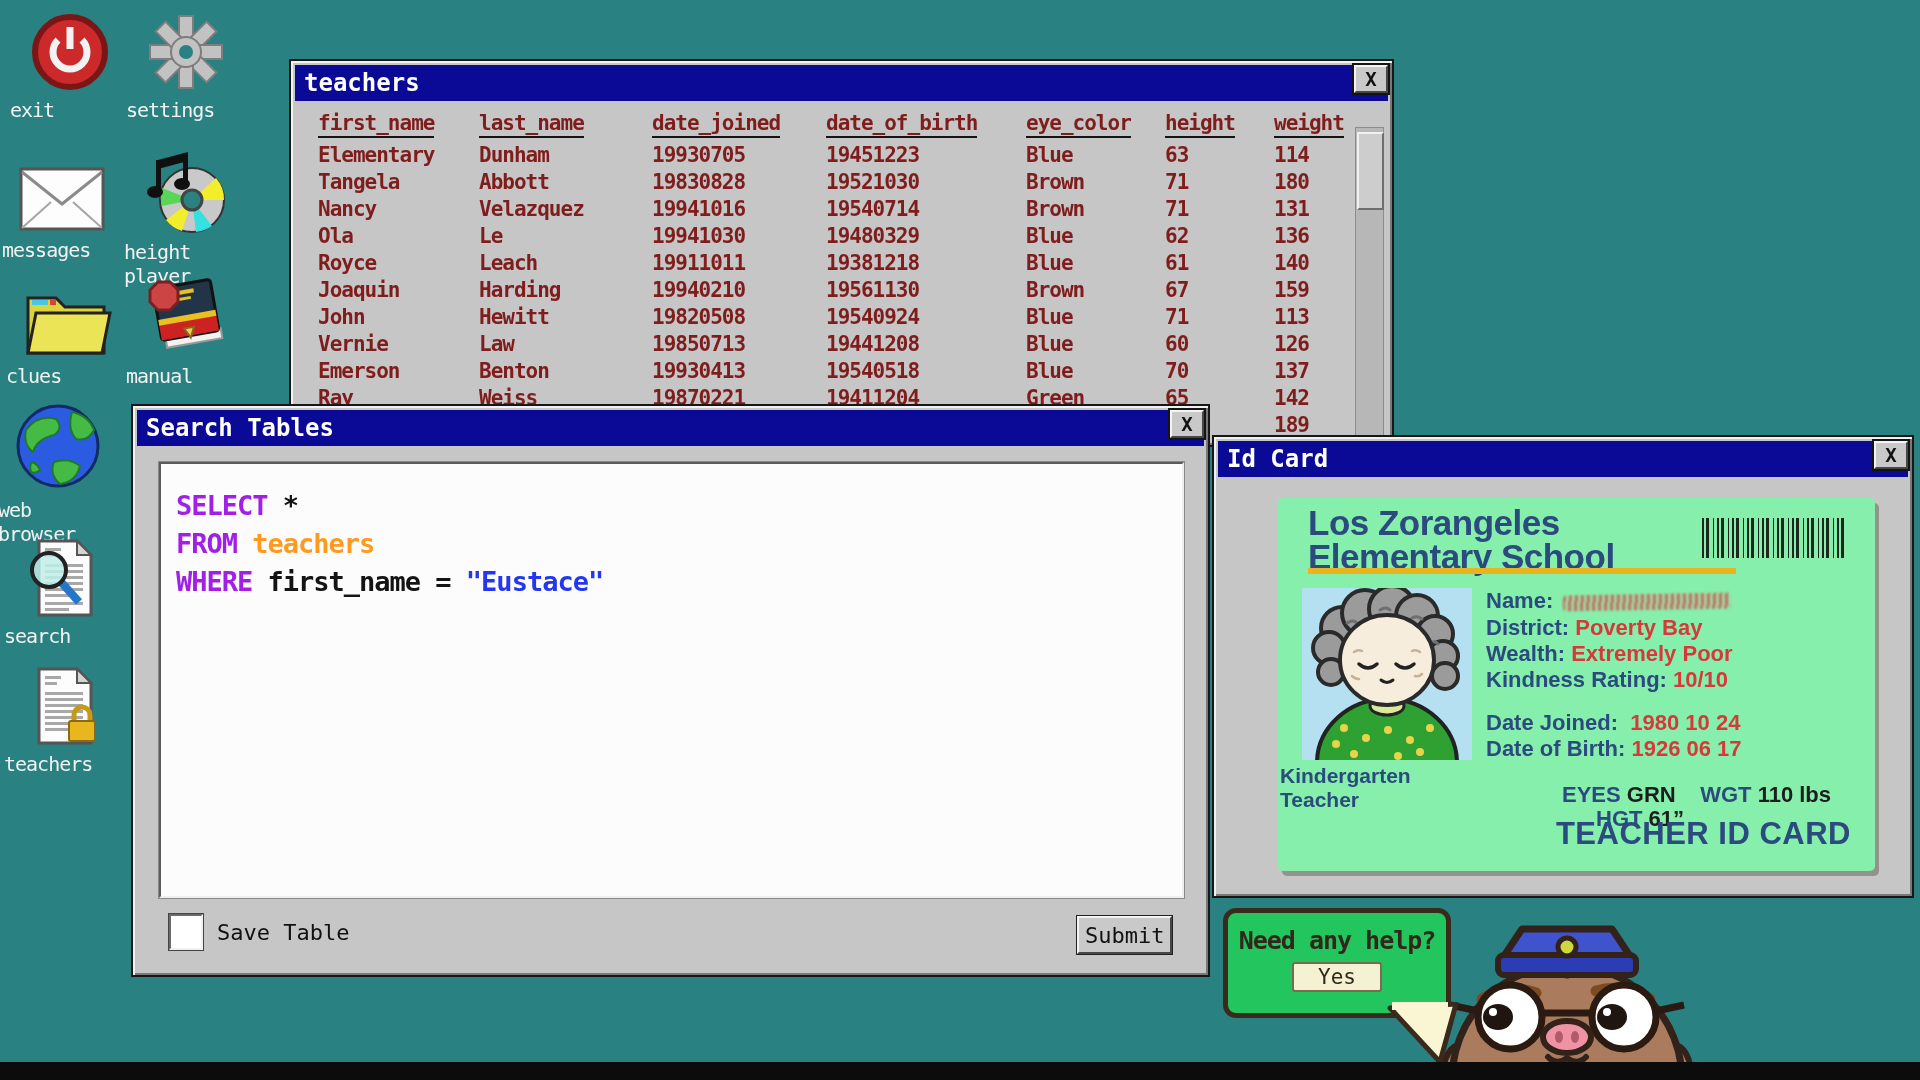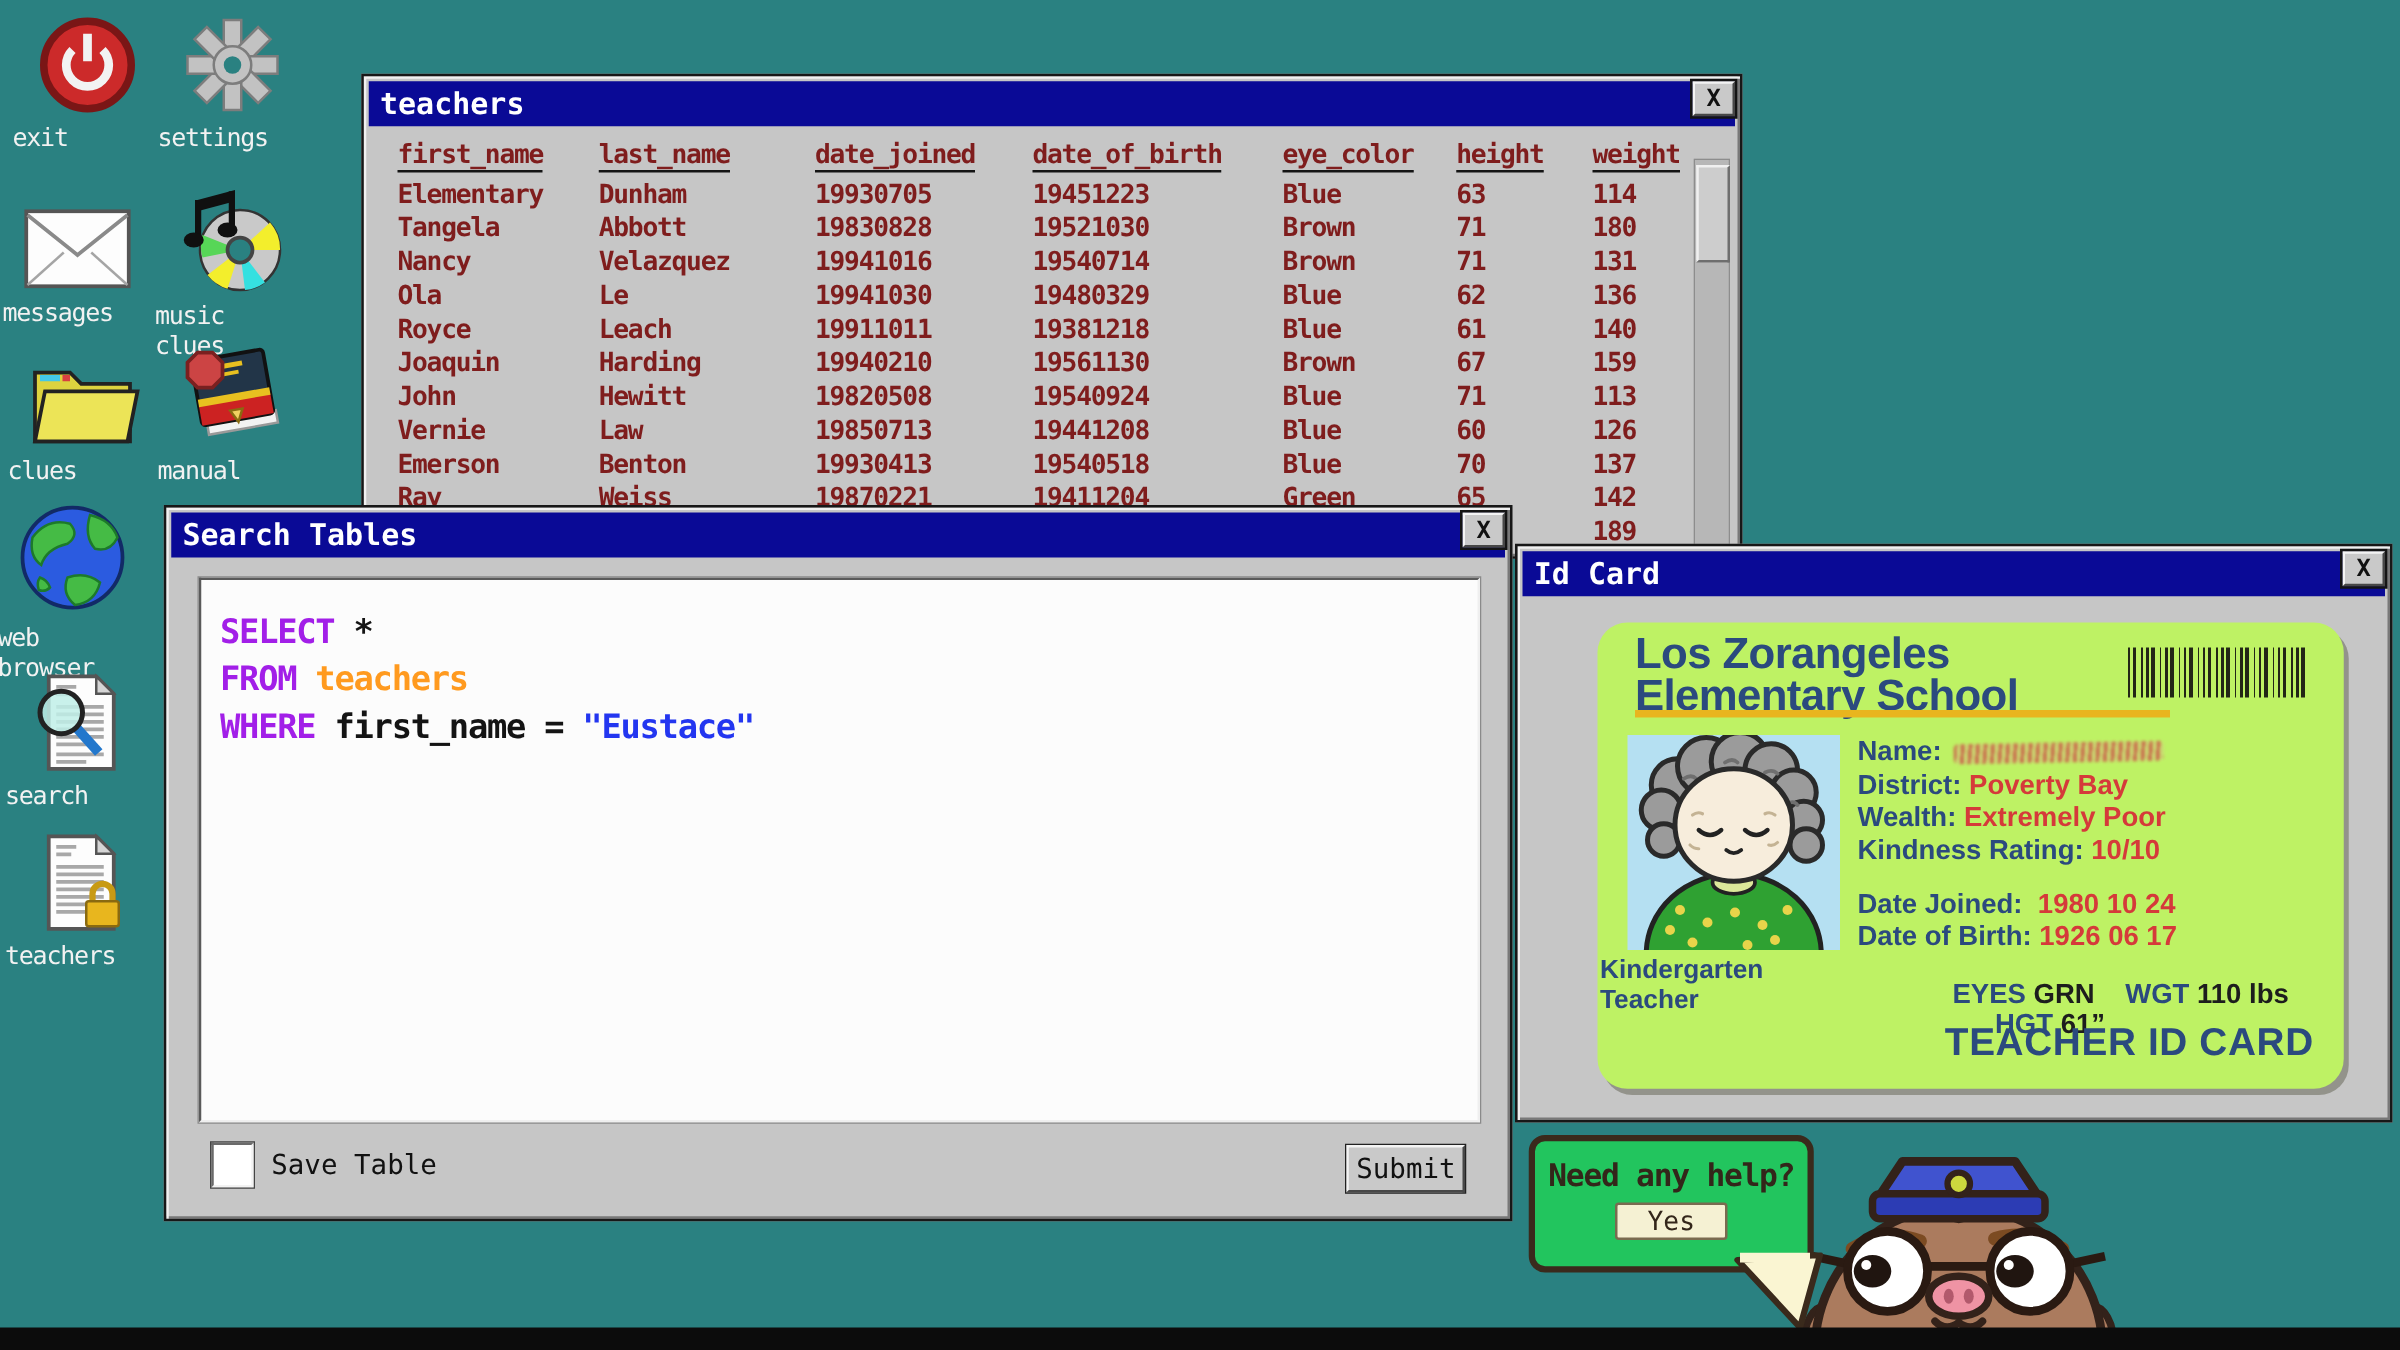--- a/index.html
+++ b/index.html
@@ -36,22 +36,22 @@
   .sline{height:38px;font:bold 27px "DejaVu Sans Mono",monospace;letter-spacing:-1px;white-space:pre;}
   .kw{color:#a21fe8}.tb{color:#ff9a1f}.st{color:#2336f0}.pl{color:#141414}
   .chk{position:absolute;left:36px;top:508px;width:30px;height:32px;background:#fff;
         border:2px solid;border-color:#6a6a6a #f2f2f2 #f2f2f2 #6a6a6a;outline:1px solid #444;cursor:pointer;}
   .chklabel{position:absolute;left:84px;top:514px;font:22px "DejaVu Sans Mono",monospace;color:#111;}
   .btn{position:absolute;left:944px;top:510px;width:95px;height:38px;background:#c9c9c9;
         border:2px solid;border-color:#f4f4f4 #474747 #474747 #f4f4f4;outline:1px solid #222;
         font:22px "DejaVu Sans Mono",monospace;color:#111;cursor:pointer;}
   
   #win-id{left:1212px;top:435px;width:698px;height:459px;z-index:2;}
-  .card{position:absolute;left:64px;top:61px;width:597px;height:373px;background:#bef264;
-        border-radius:24px;box-shadow:4px 5px 0 rgba(70,70,50,.4);font-family:"Liberation Sans",sans-serif;}
+  .card{position:absolute;left:64px;top:61px;width:597px;height:373px;background:#86efac;
+        border-radius:5px;box-shadow:4px 5px 0 rgba(70,70,50,.4);font-family:"Liberation Sans",sans-serif;}
   .school{position:absolute;left:30px;top:8px;font:bold 35px "Liberation Sans",sans-serif;
         color:#2b4a7e;line-height:34px;letter-spacing:-0.5px;}
   .barcode{position:absolute;left:424px;top:20px;width:145px;height:40px;opacity:.92;
         background:repeating-linear-gradient(90deg,#15150f 0 2px,transparent 2px 4px,#15150f 4px 7px,transparent 7px 11px,#15150f 11px 12px,transparent 12px 15px);}
   .gold{position:absolute;left:30px;top:70px;width:428px;height:6px;background:#e9b51e;}
   .photo{position:absolute;left:24px;top:90px;width:170px;height:172px;background:#b5e0f2;overflow:hidden;}
   .role{position:absolute;left:2px;top:266px;width:214px;
         font:bold 21px "Liberation Sans",sans-serif;color:#2b4a7e;}
   .dl{position:absolute;font:bold 22px "Liberation Sans",sans-serif;color:#2b4a7e;white-space:nowrap;}
   .red{color:#d53a3a}.blk{color:#1d1d1d}
@@ -134,21 +134,21 @@
     <path d="M 56 52 L 60 84 A 32 32 0 0 0 76 78 Z" fill="#35e0e0"></path>
     <path d="M 56 52 L 30 72 A 32 32 0 0 0 46 83 Z" fill="#f3ee2c"></path>
     <path d="M 56 52 L 26 40 A 32 32 0 0 0 26 58 Z" fill="#57d657"></path>
     <circle cx="56" cy="52" r="10" fill="#2a8181" stroke="#444" stroke-width="3"></circle>
     <path d="M 22 12 L 52 4 L 52 13 L 22 21 Z" fill="#101010"></path>
     <rect x="20" y="12" width="5" height="30" fill="#101010"></rect>
     <rect x="47" y="5" width="5" height="28" fill="#101010"></rect>
     <ellipse cx="19" cy="44" rx="8" ry="6" fill="#101010"></ellipse>
     <ellipse cx="46" cy="36" rx="8" ry="6" fill="#101010"></ellipse>
   </svg>
-  <div class="ilabel">music clues</div>
+  <div class="ilabel">height player</div>
 </div>
 
 <div class="icon" style="left:6px;top:280px">
   <svg width="92" height="78" viewBox="0 0 92 78">
     <path d="M 8 18 h 28 l 9 9 h 39 v 46 h -76 z" fill="#ddd33f" stroke="#222" stroke-width="3"></path>
     <rect x="12" y="20" width="16" height="5" fill="#44c8e8"></rect>
     <rect x="30" y="20" width="6" height="5" fill="#d84040"></rect>
     <polygon points="16,33 90,33 82,73 8,73" fill="#ece457" stroke="#222" stroke-width="3"></polygon>
   </svg>
   <div class="ilabel">clues</div>

